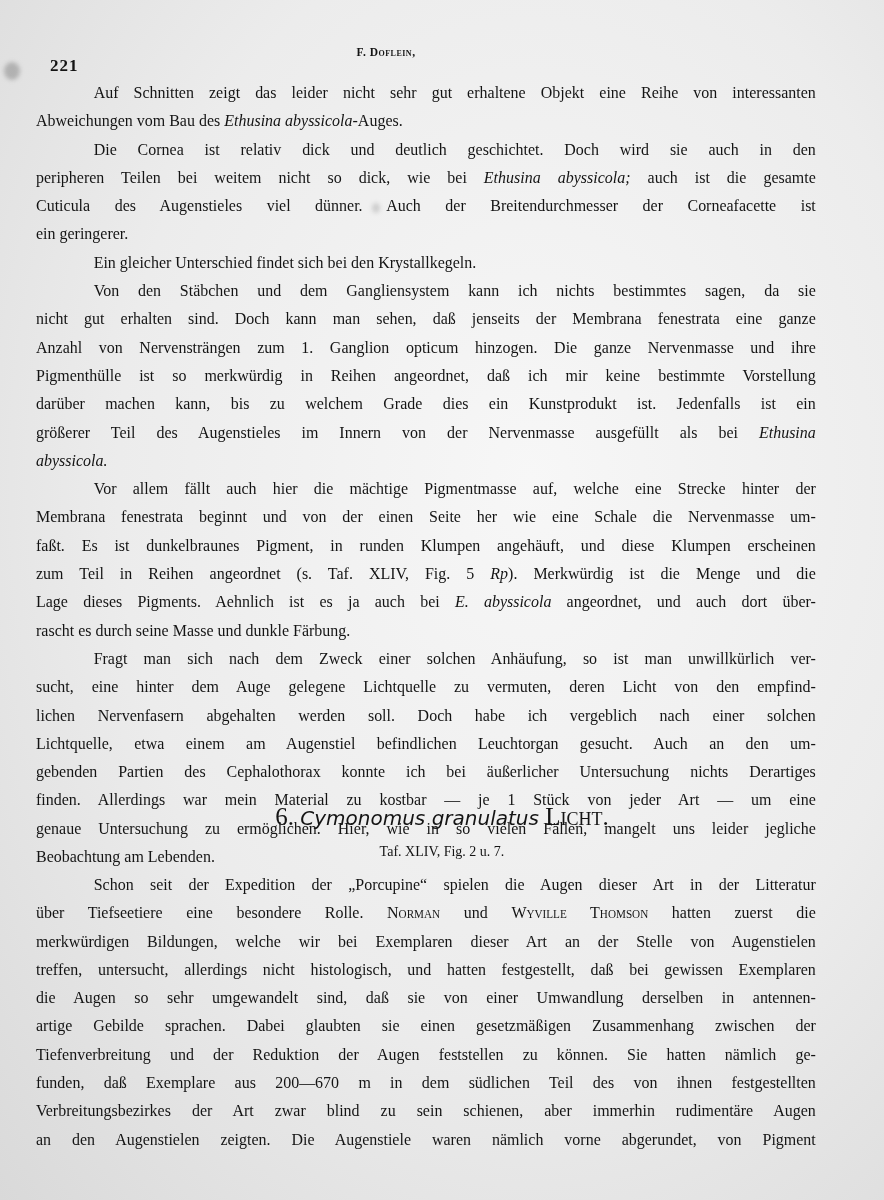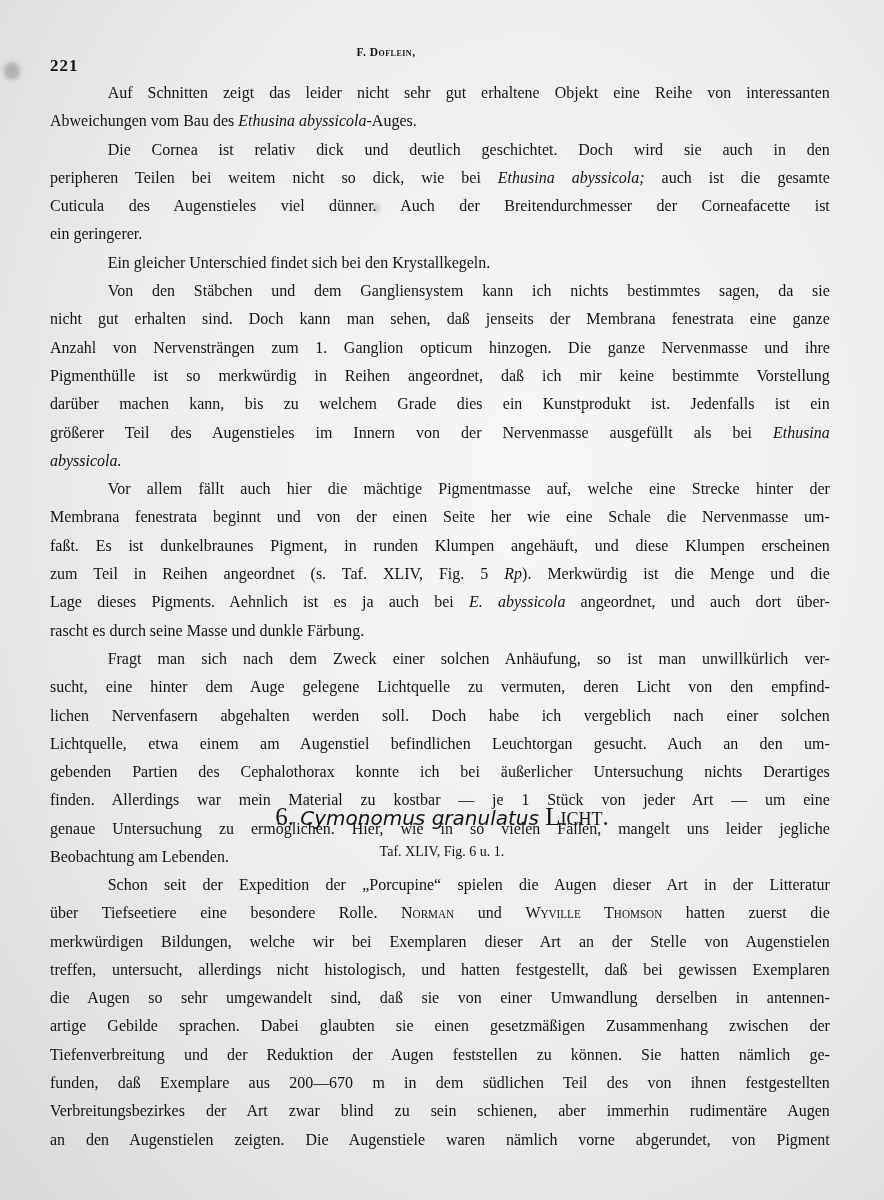--- a/index.html
+++ b/index.html
@@ -12,21 +12,21 @@
   }
   .spot { position: absolute; border-radius: 50%; background: rgba(120,120,120,0.45); filter: blur(2px); }
   .page-number {
     position: absolute; left: 50px; top: 56px;
     font-size: 17px; font-weight: bold; letter-spacing: 1px;
   }
   .running-head {
     position: absolute; left: 0; width: 772px; top: 46px; text-align: center;
     font-size: 11.5px; font-weight: bold; font-variant: small-caps; letter-spacing: 0.5px;
   }
-  .block { position: absolute; left: 50px; width: 780px; }
+  .block { position: absolute; left: 36px; width: 780px; }
   .line {
     display: block; height: 28.3px; line-height: 28.3px; font-size: 17.2px;
     text-align: justify; text-align-last: justify; white-space: nowrap;
     transform: scaleX(0.93); transform-origin: left center; width: 107.5%;
   }
   .line.indent { padding-left: 62px; box-sizing: border-box; }
   .line.last { text-align-last: left; }
   .line i { font-style: italic; }
   .sc { font-variant: small-caps; }
   .section-title {
@@ -77,21 +77,21 @@
     <span class="line"><span>finden. Allerdings war mein Material zu kostbar — je 1 Stück von jeder Art — um eine</span></span>
     <span class="line"><span>genaue Untersuchung zu ermöglichen. Hier, wie in so vielen Fällen, mangelt uns leider jegliche</span></span>
     <span class="line last"><span>Beobachtung am Lebenden.</span></span>
   </div>
 
 <div class="section-title">
   <span>6.</span>
   <i>Cymonomus granulatus</i>
   <span class="sc">Licht.</span>
 </div>
-<div class="section-sub">Taf. XLIV, Fig. 6 u. 1.</div>
+<div class="section-sub">Taf. XLIV, Fig. 2 u. 7.</div>
 
 <div class="block" id="block2" style="top:871px;">
     <span class="line indent"><span>Schon seit der Expedition der „Porcupine“ spielen die Augen dieser Art in der Litteratur</span></span>
     <span class="line"><span>über Tiefseetiere eine besondere Rolle. </span><span class="sc">Norman</span><span> und </span><span class="sc">Wyville Thomson</span><span> hatten zuerst die</span></span>
     <span class="line"><span>merkwürdigen Bildungen, welche wir bei Exemplaren dieser Art an der Stelle von Augenstielen</span></span>
     <span class="line"><span>treffen, untersucht, allerdings nicht histologisch, und hatten festgestellt, daß bei gewissen Exemplaren</span></span>
     <span class="line"><span>die Augen so sehr umgewandelt sind, daß sie von einer Umwandlung derselben in antennen-</span></span>
     <span class="line"><span>artige Gebilde sprachen. Dabei glaubten sie einen gesetzmäßigen Zusammenhang zwischen der</span></span>
     <span class="line"><span>Tiefenverbreitung und der Reduktion der Augen feststellen zu können. Sie hatten nämlich ge-</span></span>
     <span class="line"><span>funden, daß Exemplare aus 200—670 m in dem südlichen Teil des von ihnen festgestellten</span></span>

